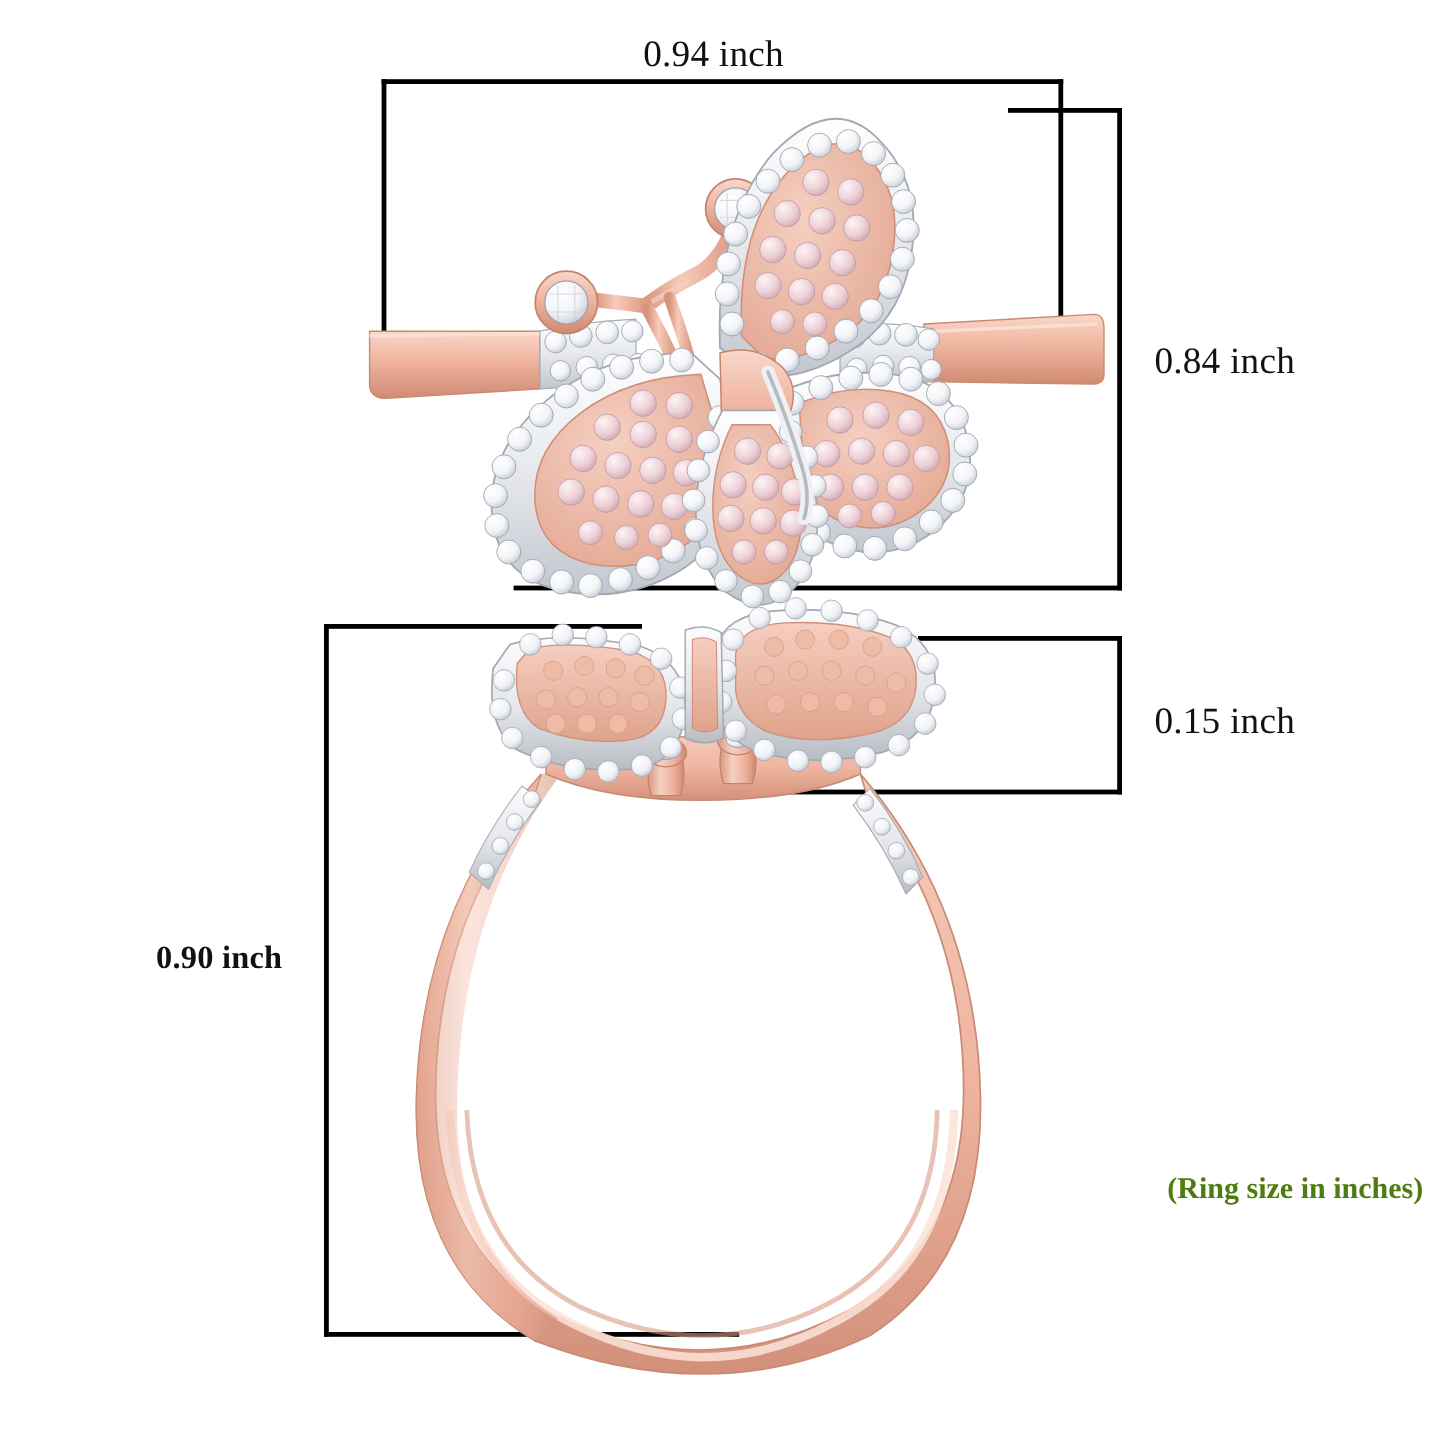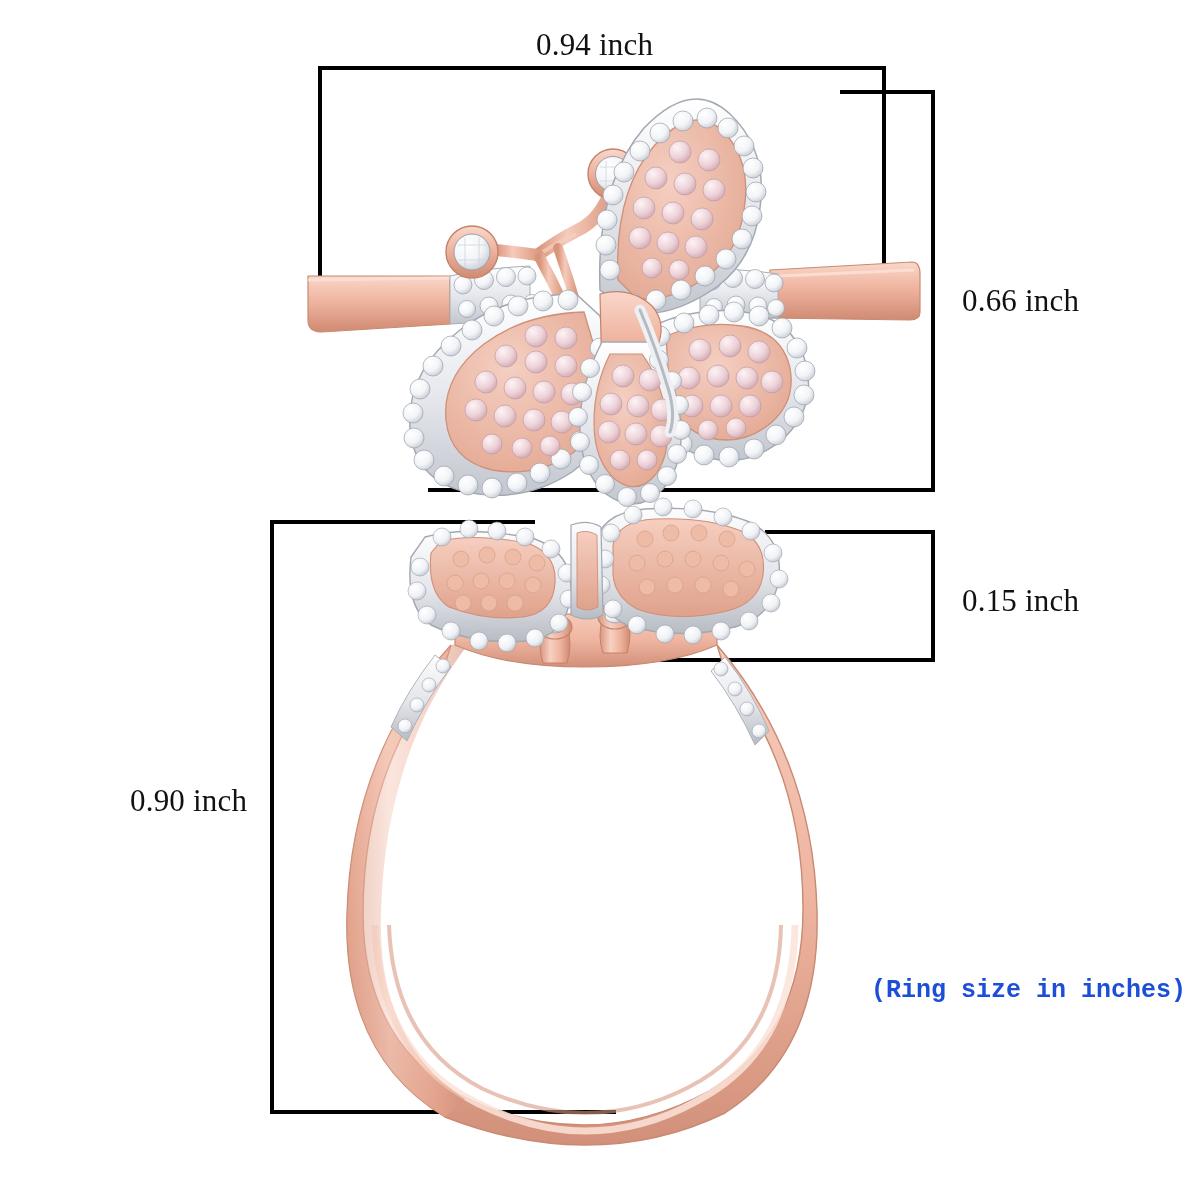--- a/index.html
+++ b/index.html
@@ -7,46 +7,46 @@
        font-family:"Liberation Serif","DejaVu Serif",serif;color:#000;}
   #stage{position:relative;width:1200px;height:1022px;background:#fff;}
 
   .dimline{position:absolute;background:#000;}
   .dimlabel{position:absolute;white-space:nowrap;color:#111;
             font-family:"Liberation Serif","DejaVu Serif",serif;font-weight:400;}
 
   .lbl-094{left:536px;top:27px;font-size:31px;letter-spacing:.2px;}
   .lbl-066{left:962px;top:283px;font-size:31px;letter-spacing:.2px;}
   .lbl-015{left:962px;top:583px;font-size:31px;letter-spacing:.2px;text-align:center;}
-  .lbl-090{left:130px;top:783px;font-size:31px;letter-spacing:.2px;}
+  .lbl-090{left:130px;top:783px;font-size:27px;letter-spacing:.2px;font-weight:bold;}
 
   .footer{position:absolute;right:14px;bottom:16px;text-align:left;
-          font-weight:700;font-size:25px;line-height:1.26;color:#1d4ed8;
-          font-family:Liberation Mono, monospace;}
+          font-weight:700;font-size:25px;line-height:1.26;color:#4d7c0f;
+          font-family:Liberation Serif, serif;}
   .footer div{white-space:nowrap;}
 
   .ringwrap{position:absolute;}
   #ring-top{left:300px;top:80px;width:620px;height:430px;}
   #ring-side{left:255px;top:495px;width:640px;height:650px;}
   svg{display:block;overflow:visible;}
 </style>
 </head>
 <body>
 
 <div id="stage">
 
   <div class="dimline" style="left:318px;top:66px;width:568px;height:4px;"></div>
   <div class="dimline" style="left:318px;top:66px;width:4px;height:228px;"></div>
   <div class="dimline" style="left:882px;top:66px;width:4px;height:228px;"></div>
   <div class="dimlabel lbl-094">0.94 inch</div>
 
   <div class="dimline" style="left:840px;top:90px;width:95px;height:4px;"></div>
   <div class="dimline" style="left:931px;top:90px;width:4px;height:402px;"></div>
   <div class="dimline" style="left:428px;top:488px;width:507px;height:4px;"></div>
-  <div class="dimlabel lbl-066">0.66 inch</div>
+  <div class="dimlabel lbl-066">0.84 inch</div>
 
   <div class="dimline" style="left:765px;top:530px;width:170px;height:4px;"></div>
   <div class="dimline" style="left:931px;top:530px;width:4px;height:132px;"></div>
   <div class="dimline" style="left:638px;top:658px;width:297px;height:4px;"></div>
   <div class="dimlabel lbl-015">0.15 inch</div>
 
   <div class="dimline" style="left:270px;top:520px;width:265px;height:4px;"></div>
   <div class="dimline" style="left:270px;top:520px;width:4px;height:594px;"></div>
   <div class="dimline" style="left:270px;top:1110px;width:346px;height:4px;"></div>
   <div class="dimlabel lbl-090">0.90 inch</div>

